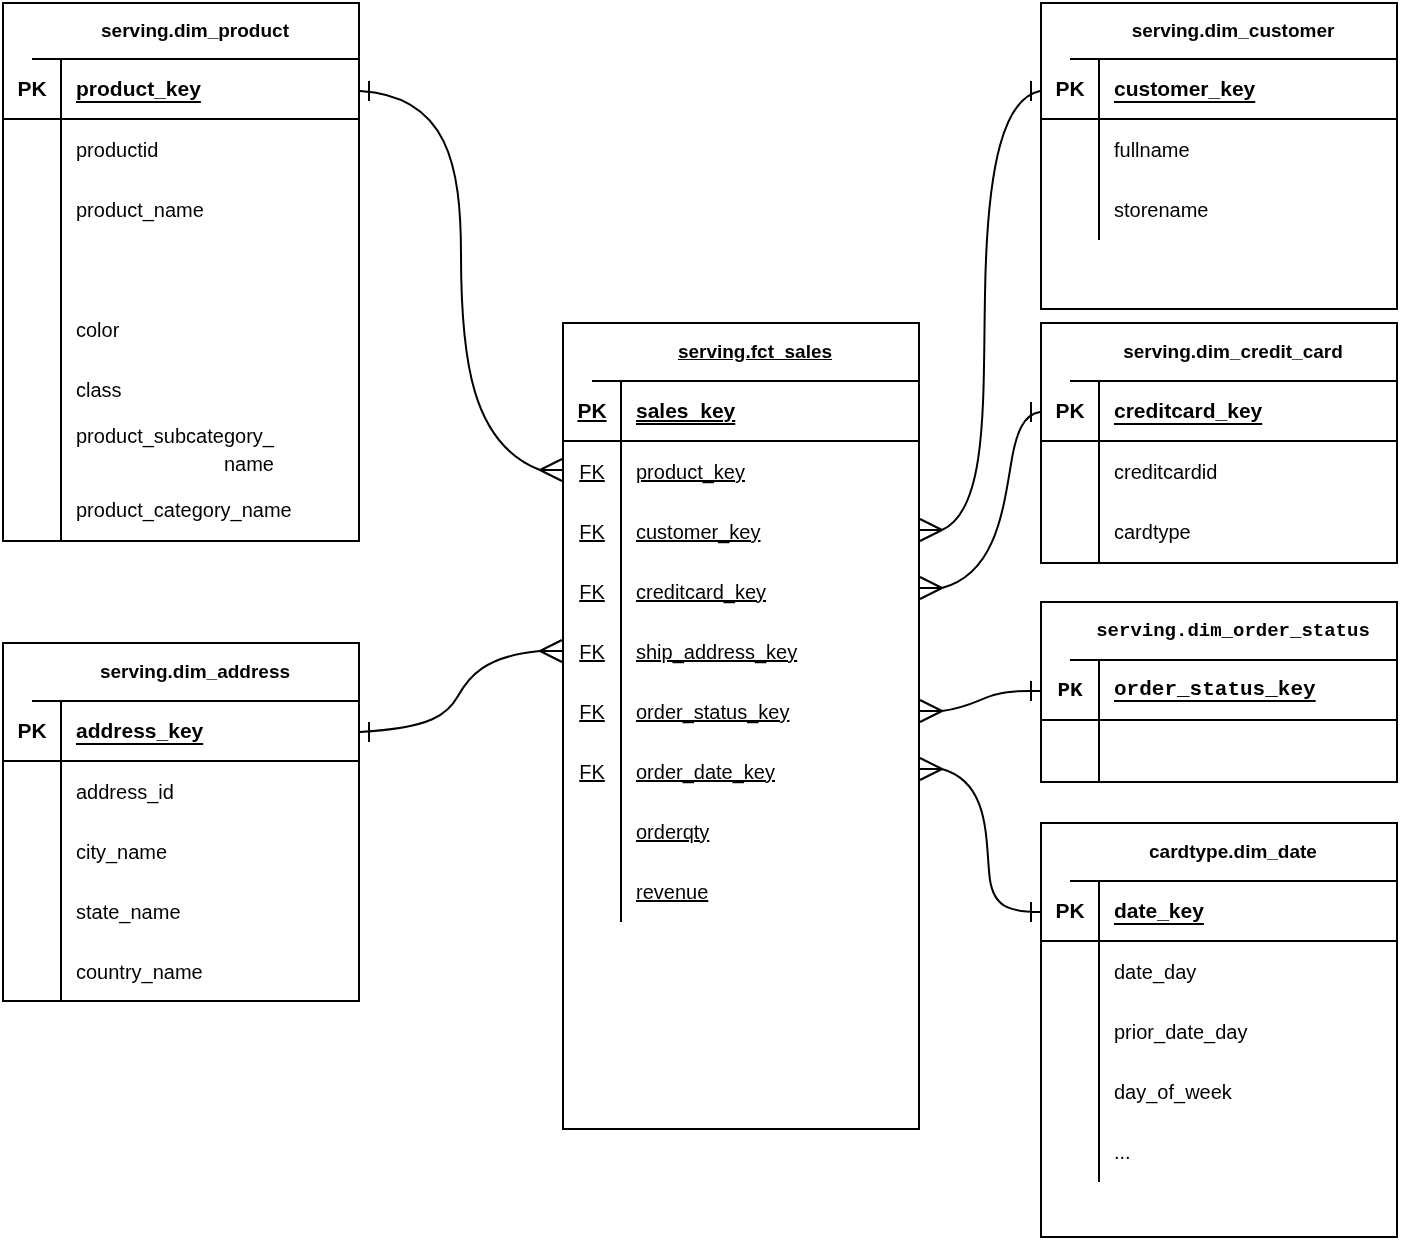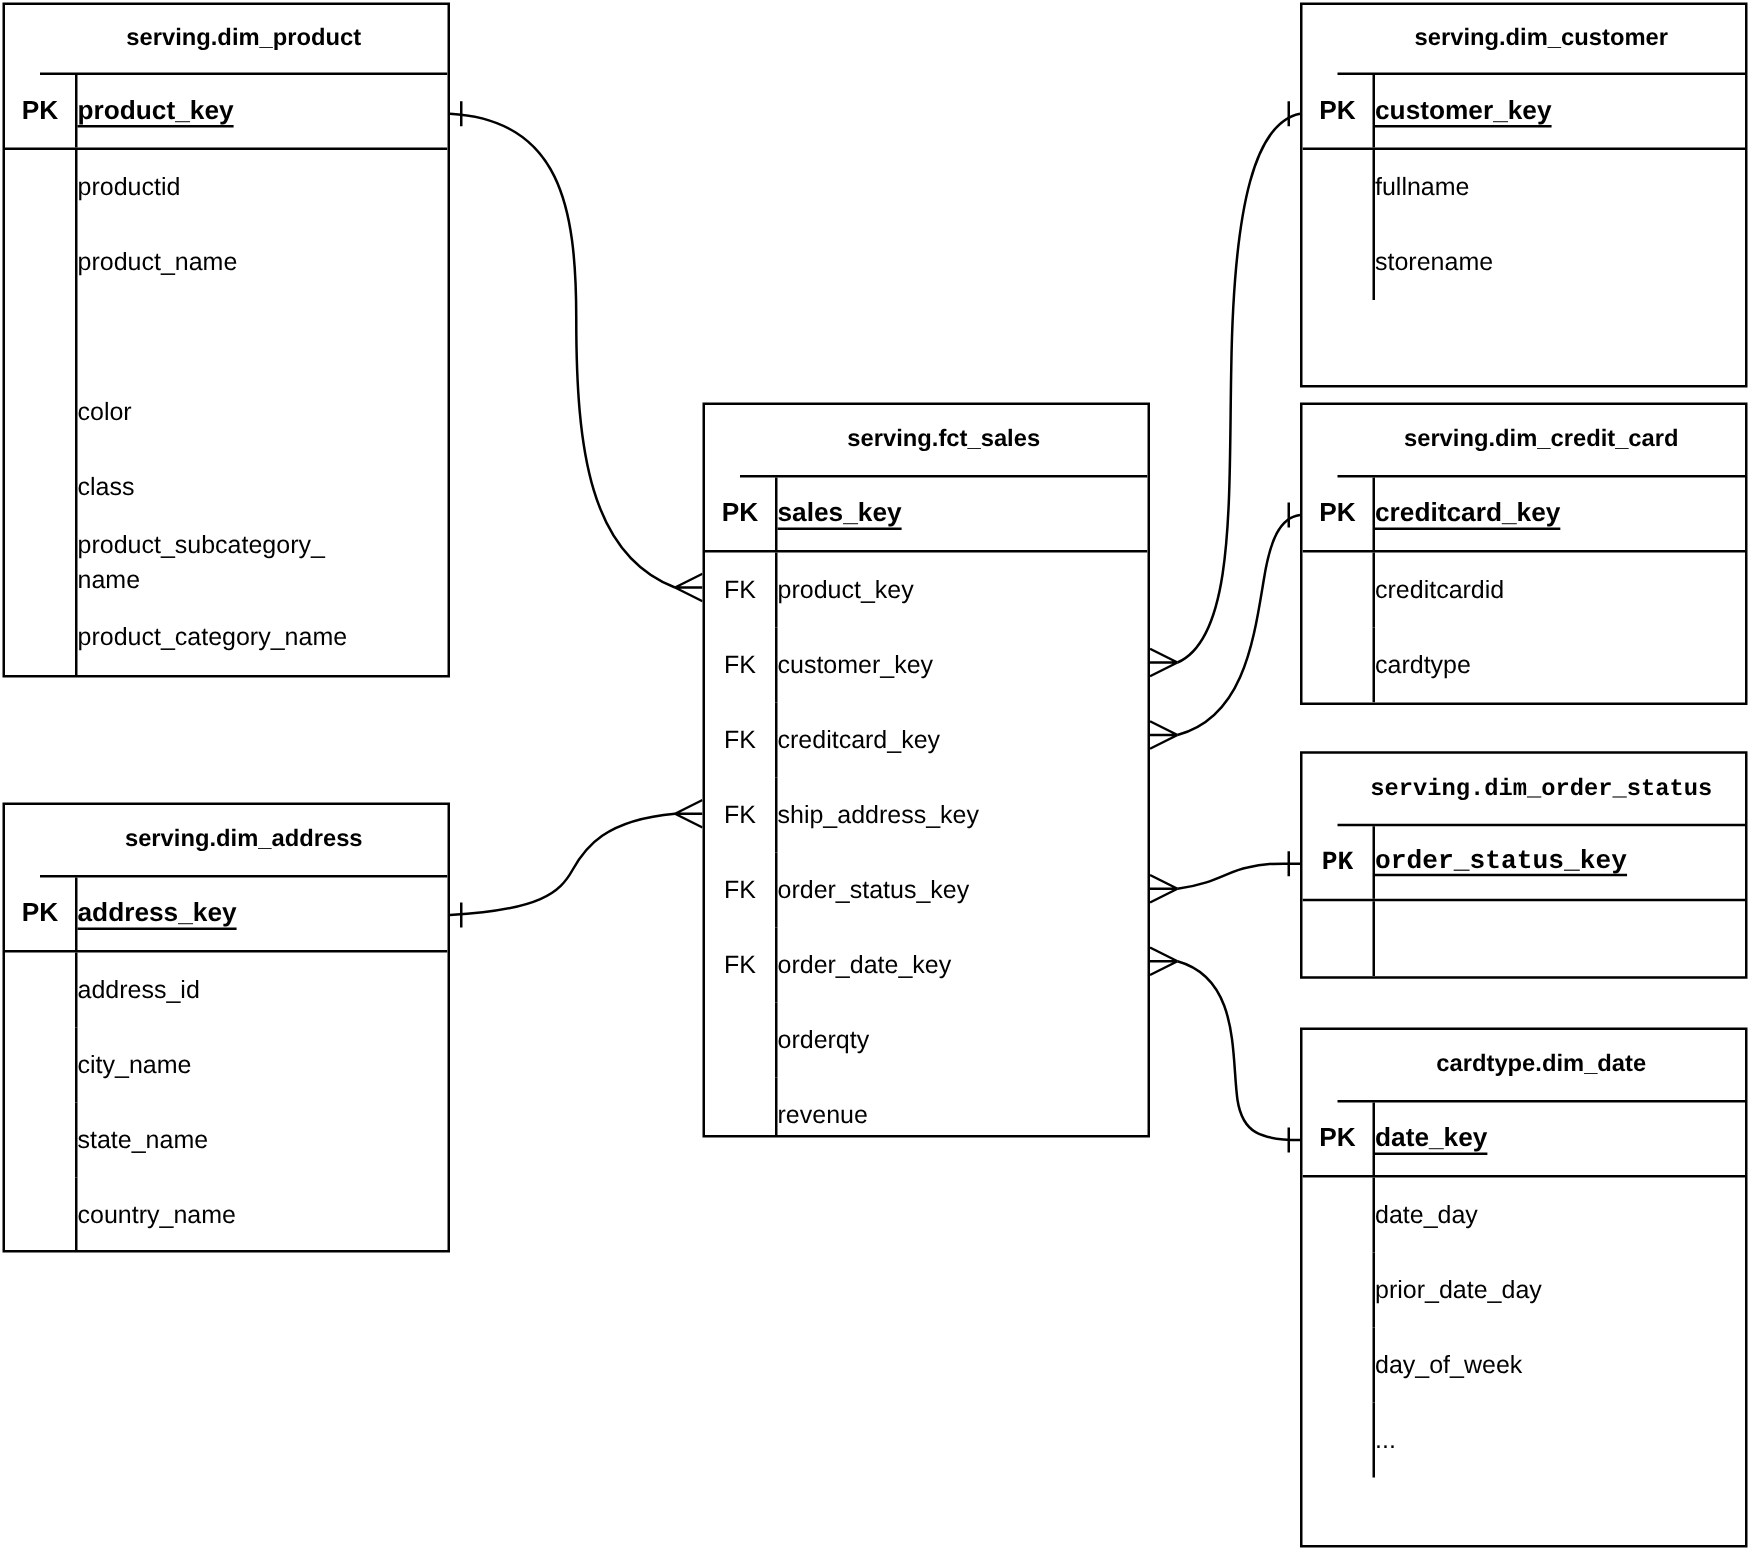--- a/index.html
+++ b/index.html
@@ -34,36 +34,38 @@
   .t-keycell {
     flex: none; width: 58px;
     border-right: 2px solid #000;
     display: flex; align-items: center; justify-content: center;
     font-size: 20px;
   }
   .t-pkrow .t-keycell { font-weight: bold; font-size: 21px; }
   .t-namecell {
     flex: 1;
     display: flex; align-items: center;
+    padding-left: 14px;
     font-size: 20px;
     white-space: pre-line;
     line-height: 28px;
+    text-align: right;
   }
   .t-pkrow .t-namecell {
     font-weight: bold; font-size: 21px;
     text-decoration: underline;
     text-decoration-thickness: 2px;
     text-underline-offset: 5px;
   }
   .t-row { height: 60px; display: flex; }
 
   
   #tbl-dim-product      { left: 2px;    top: 2px;   width: 358px; height: 540px; }
   #tbl-dim-customer     { left: 1040px; top: 2px;   width: 358px; height: 308px; }
-  #tbl-fct-sales        { left: 562px;  top: 322px; width: 358px; height: 588px; }
+  #tbl-fct-sales        { left: 562px;  top: 322px; width: 358px; height: 808px; text-decoration: underline; }
   #tbl-dim-credit-card  { left: 1040px; top: 322px; width: 358px; height: 242px; }
   #tbl-dim-order-status { left: 1040px; top: 601px; width: 358px; height: 182px; font-family: Liberation Mono, monospace; }
   #tbl-dim-date         { left: 1040px; top: 822px; width: 358px; height: 416px; }
   #tbl-dim-address      { left: 2px;    top: 642px; width: 358px; height: 360px; }
 
   svg.wires {
     position: absolute; left: 0; top: 0;
     width: 1402px; height: 1242px;
     pointer-events: none;
   }

